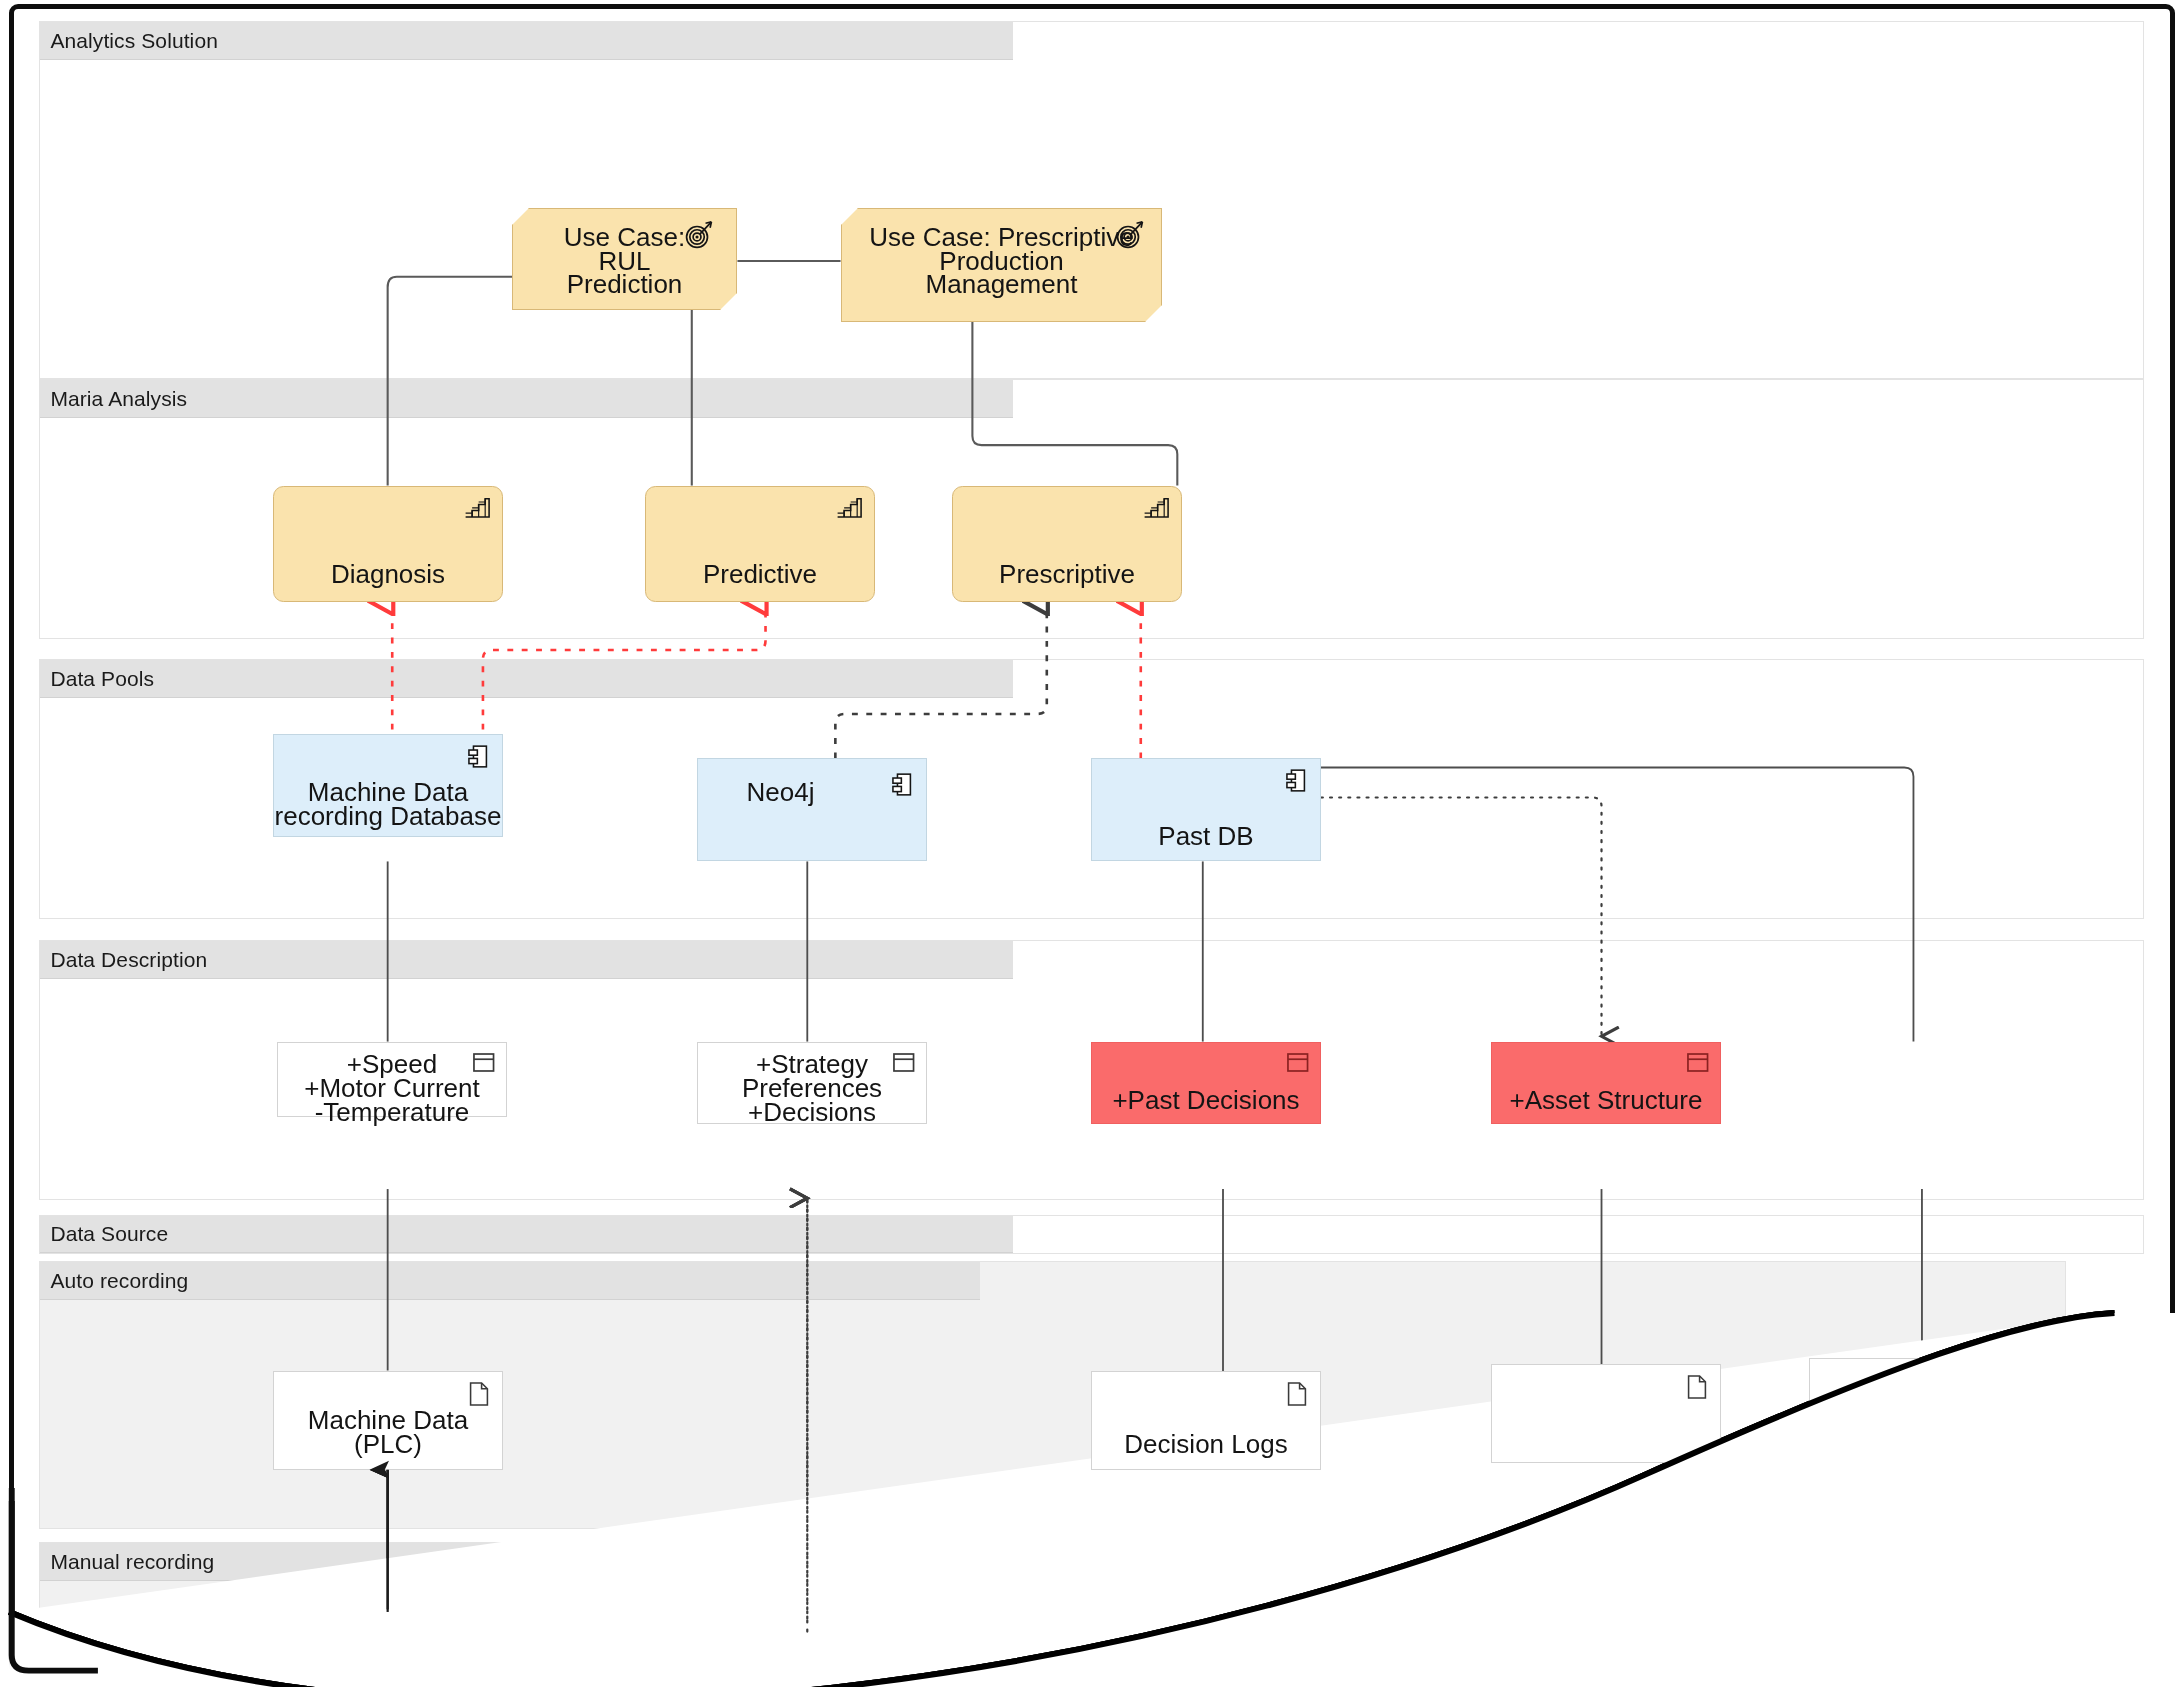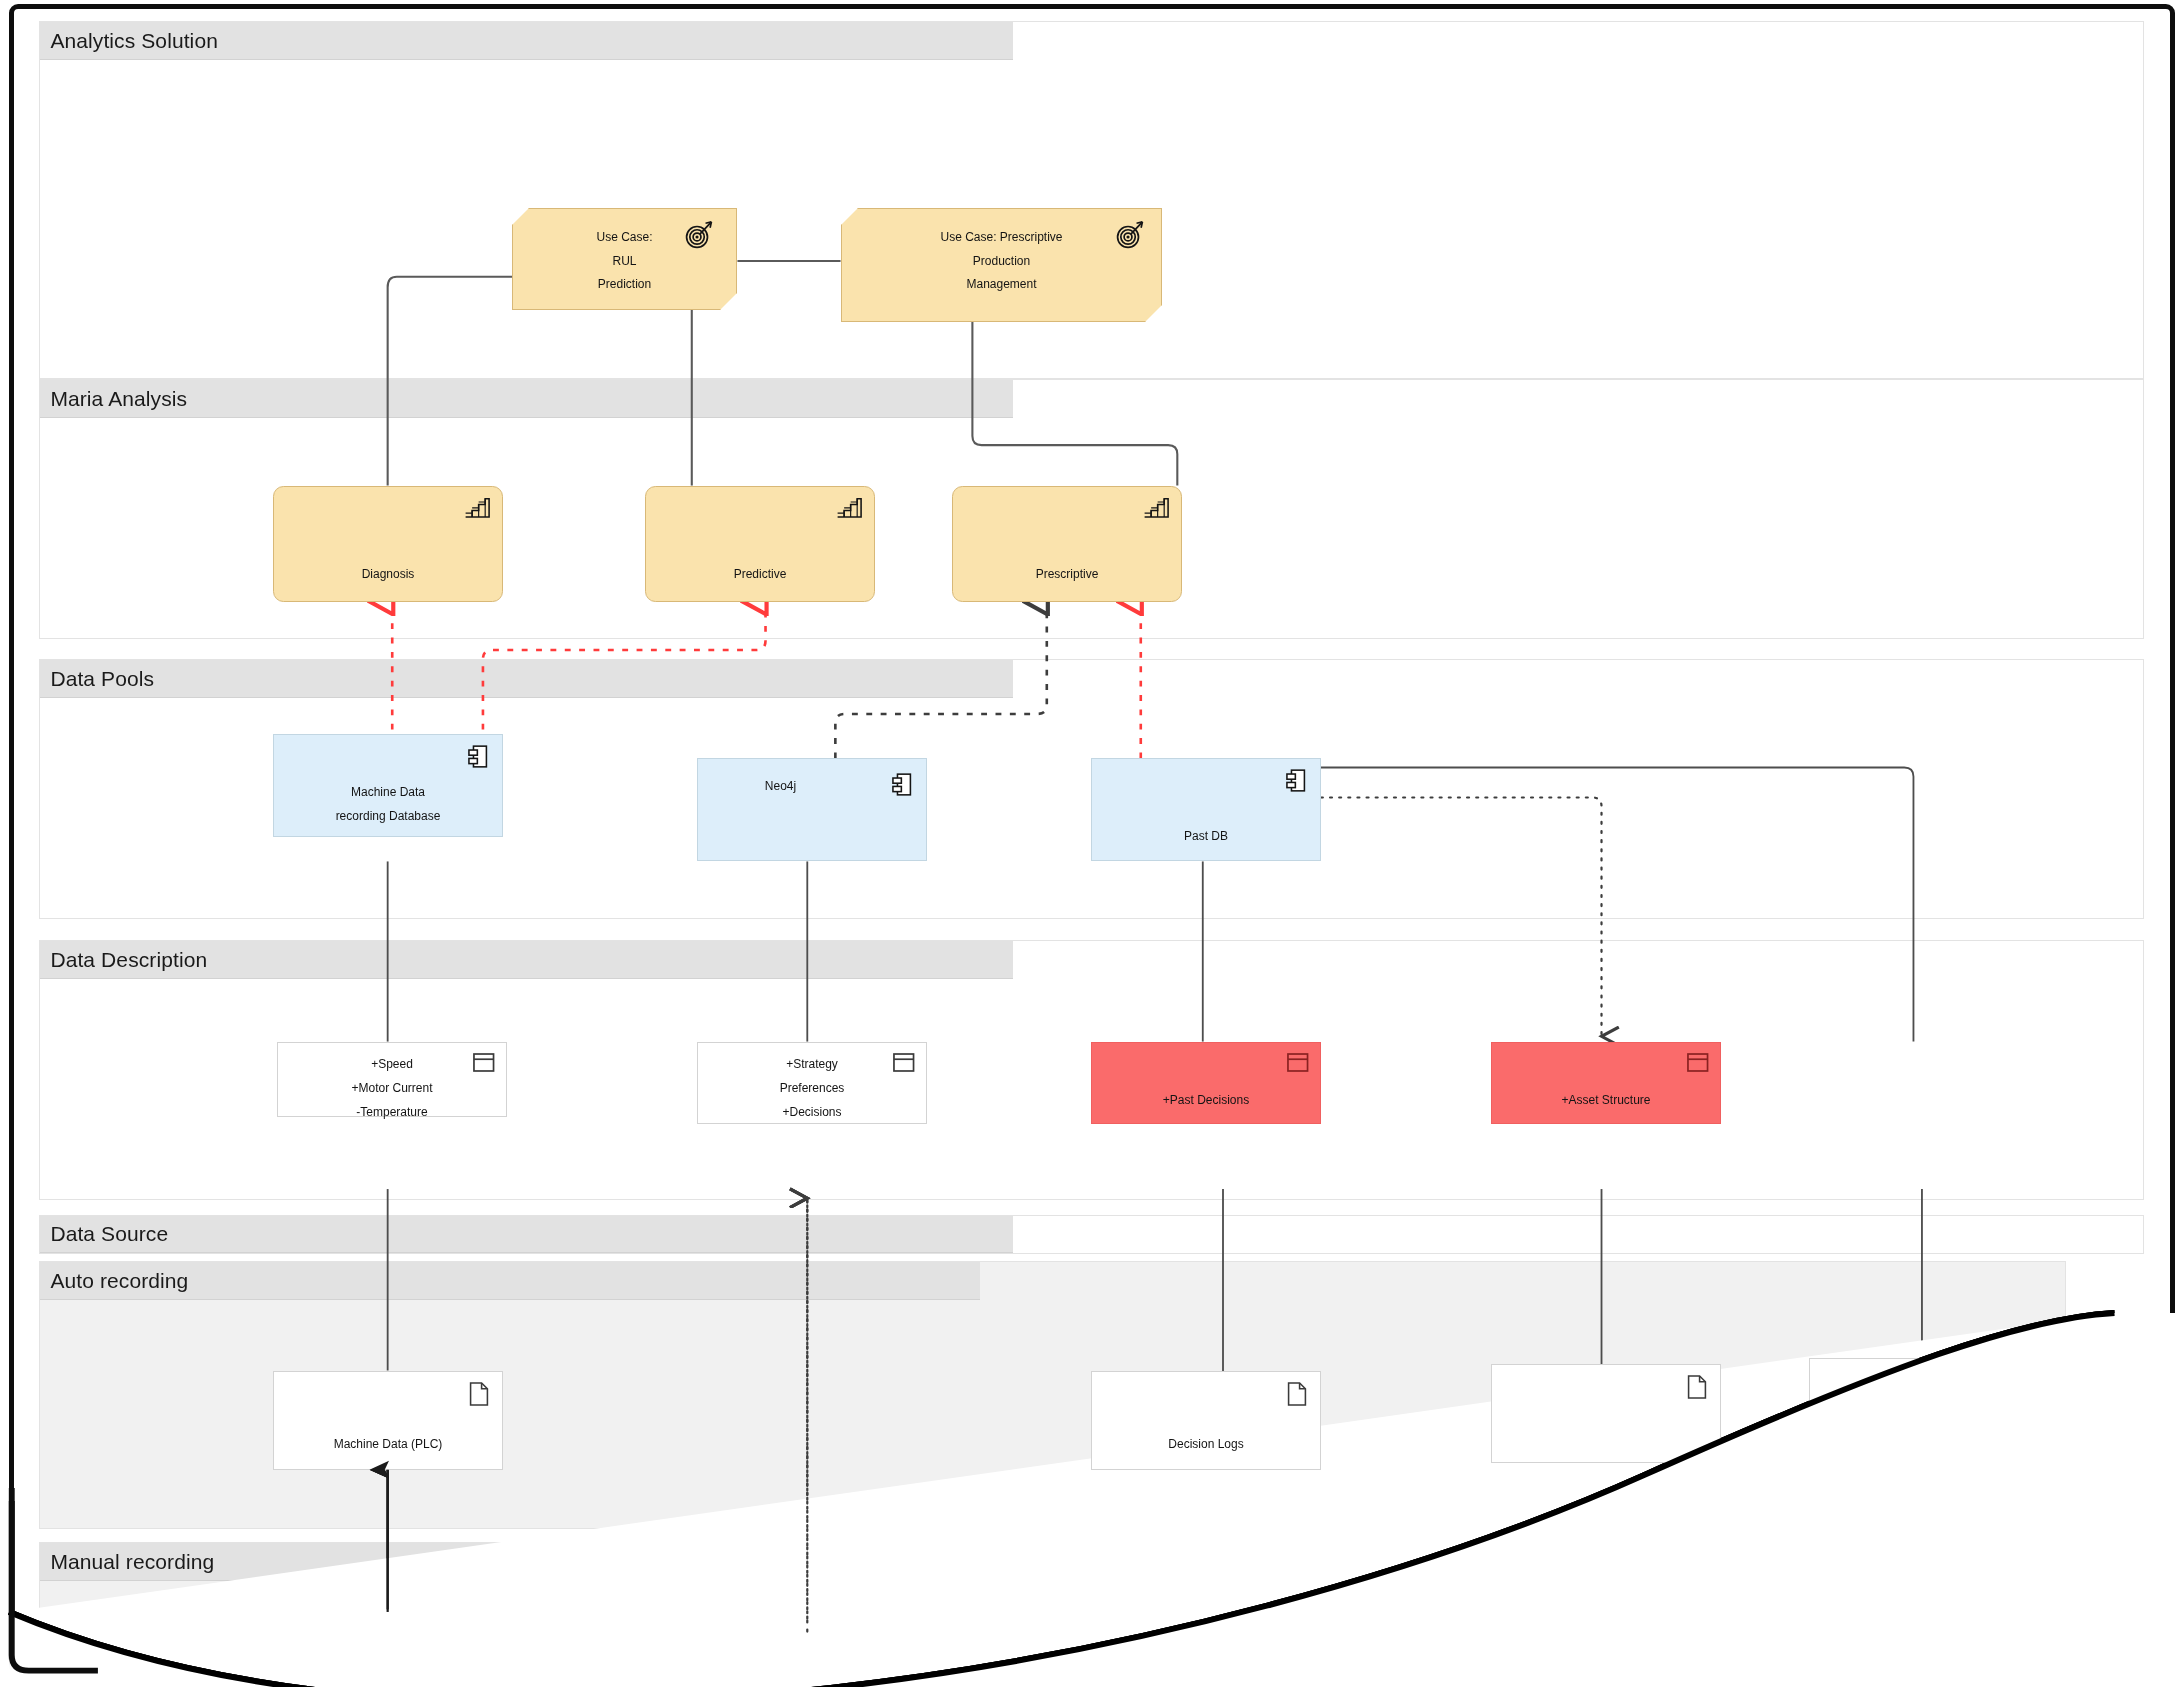--- a/index.html
+++ b/index.html
@@ -17,33 +17,33 @@
      border-bottom:1.3px solid #d2d2d2;box-sizing:border-box;}
   .layer-head span{position:absolute;left:10.4px;top:50%;transform:translateY(-50%);
      font-size:21px;color:#1a1a1a;white-space:nowrap;letter-spacing:0.1px;}
 
   
   #wires{position:absolute;left:0;top:0;width:2183px;height:1687px;pointer-events:none;}
 
   
   .node{position:absolute;box-sizing:border-box;}
   .node .lbl{position:absolute;left:0;right:0;text-align:center;
-     font-size:12px;line-height:23.5px;color:#141414;}
+     font-size:26px;line-height:23.5px;color:#141414;}
   .node .ico{position:absolute;}
 
   .usecase{background:#fae3ad;border:1.3px solid #d8b877;
      clip-path:polygon(17px 0,100% 0,100% calc(100% - 17px),calc(100% - 17px) 100%,0 100%,0 17px);}
   .usecase .lbl{top:17px;}
 
   .appfunc{background:#fae3ad;border:1.3px solid #d8b877;border-radius:10.4px;}
   .appfunc .lbl{bottom:14.4px;}
 
   .component{background:#ddeefa;border:1.3px solid #c2d6e2;}
   .component .lbl{bottom:11.7px;}
-  .component.mid .lbl{bottom:auto;top:16px;}
+  .component.mid .lbl{bottom:auto;top:22px;}
 
   .dataobj{background:#ffffff;border:1.3px solid #d3d3d3;}
   .dataobj .lbl{bottom:10.4px;}
   .dataobj.multi .lbl{top:18.3px;bottom:auto;}
   .dataobj.red{background:#fa6b6b;border:1.3px solid #f06060;}
   .dataobj.leftal .lbl{text-align:left;left:15.7px;right:auto;top:14.4px;bottom:auto;color:#1a1a1a;}
 
   .artifact{background:#ffffff;border:1.3px solid #d3d3d3;}
   .artifact .lbl{bottom:13px;}
 

